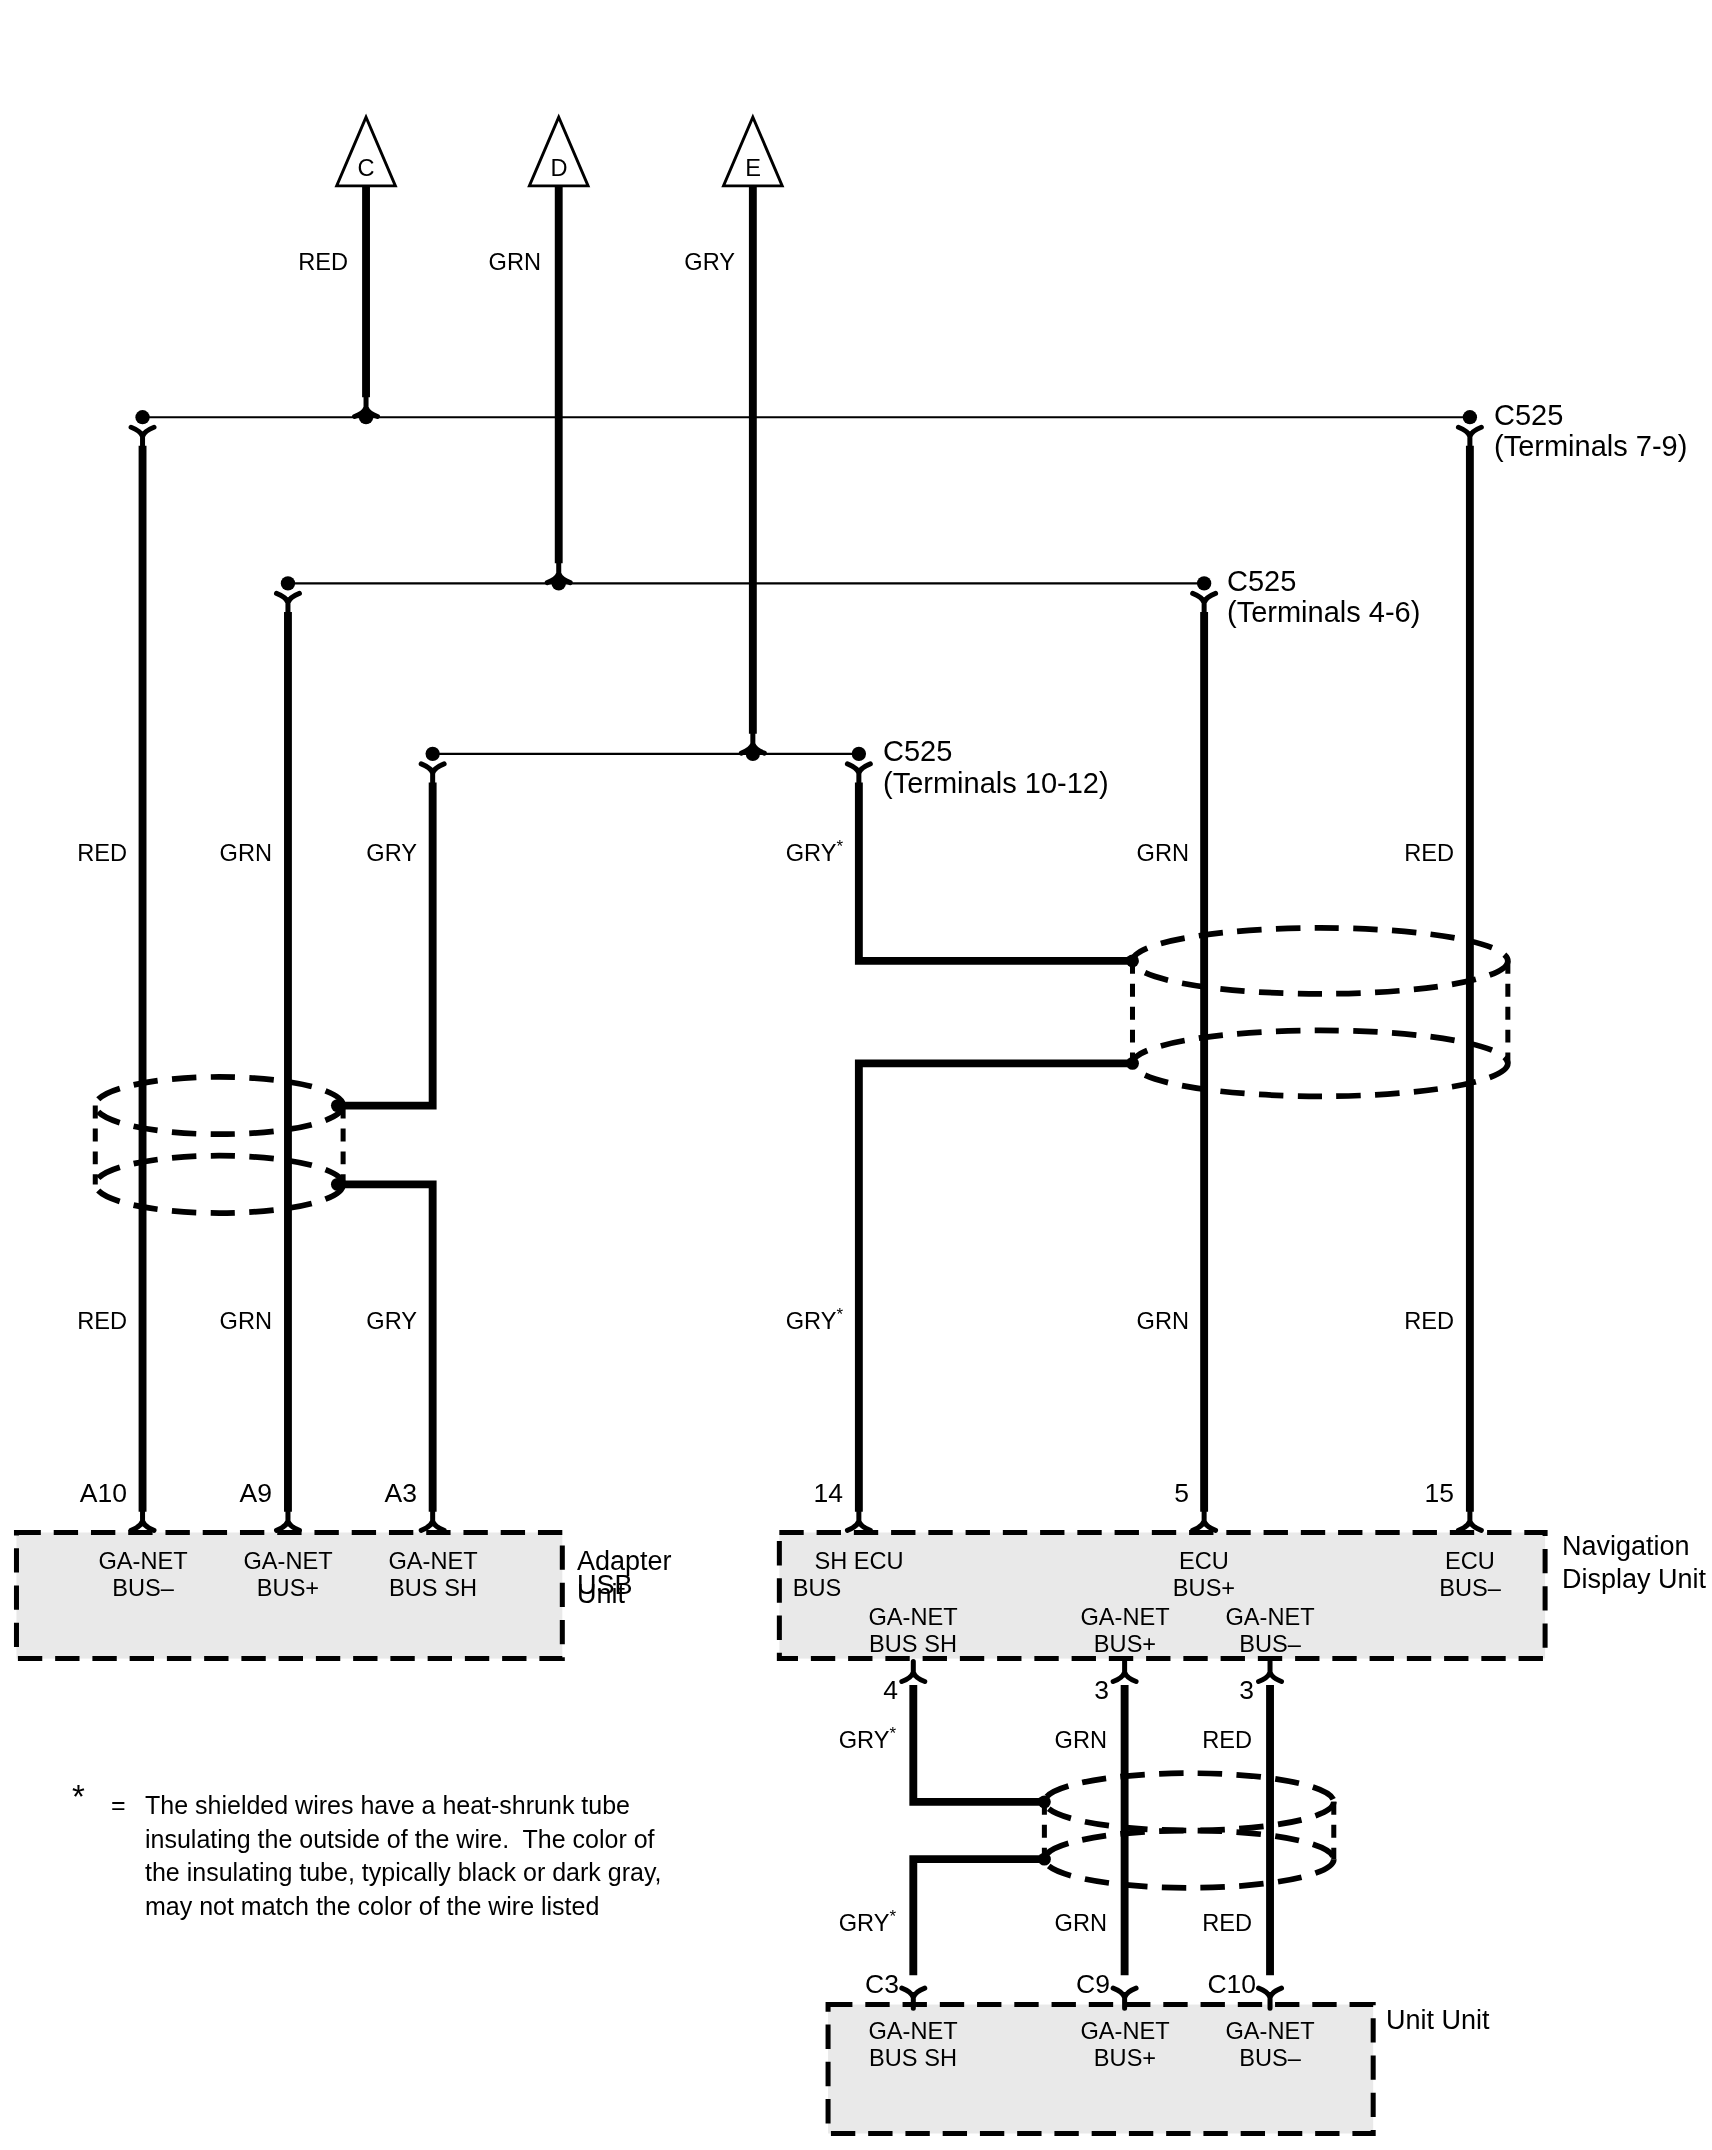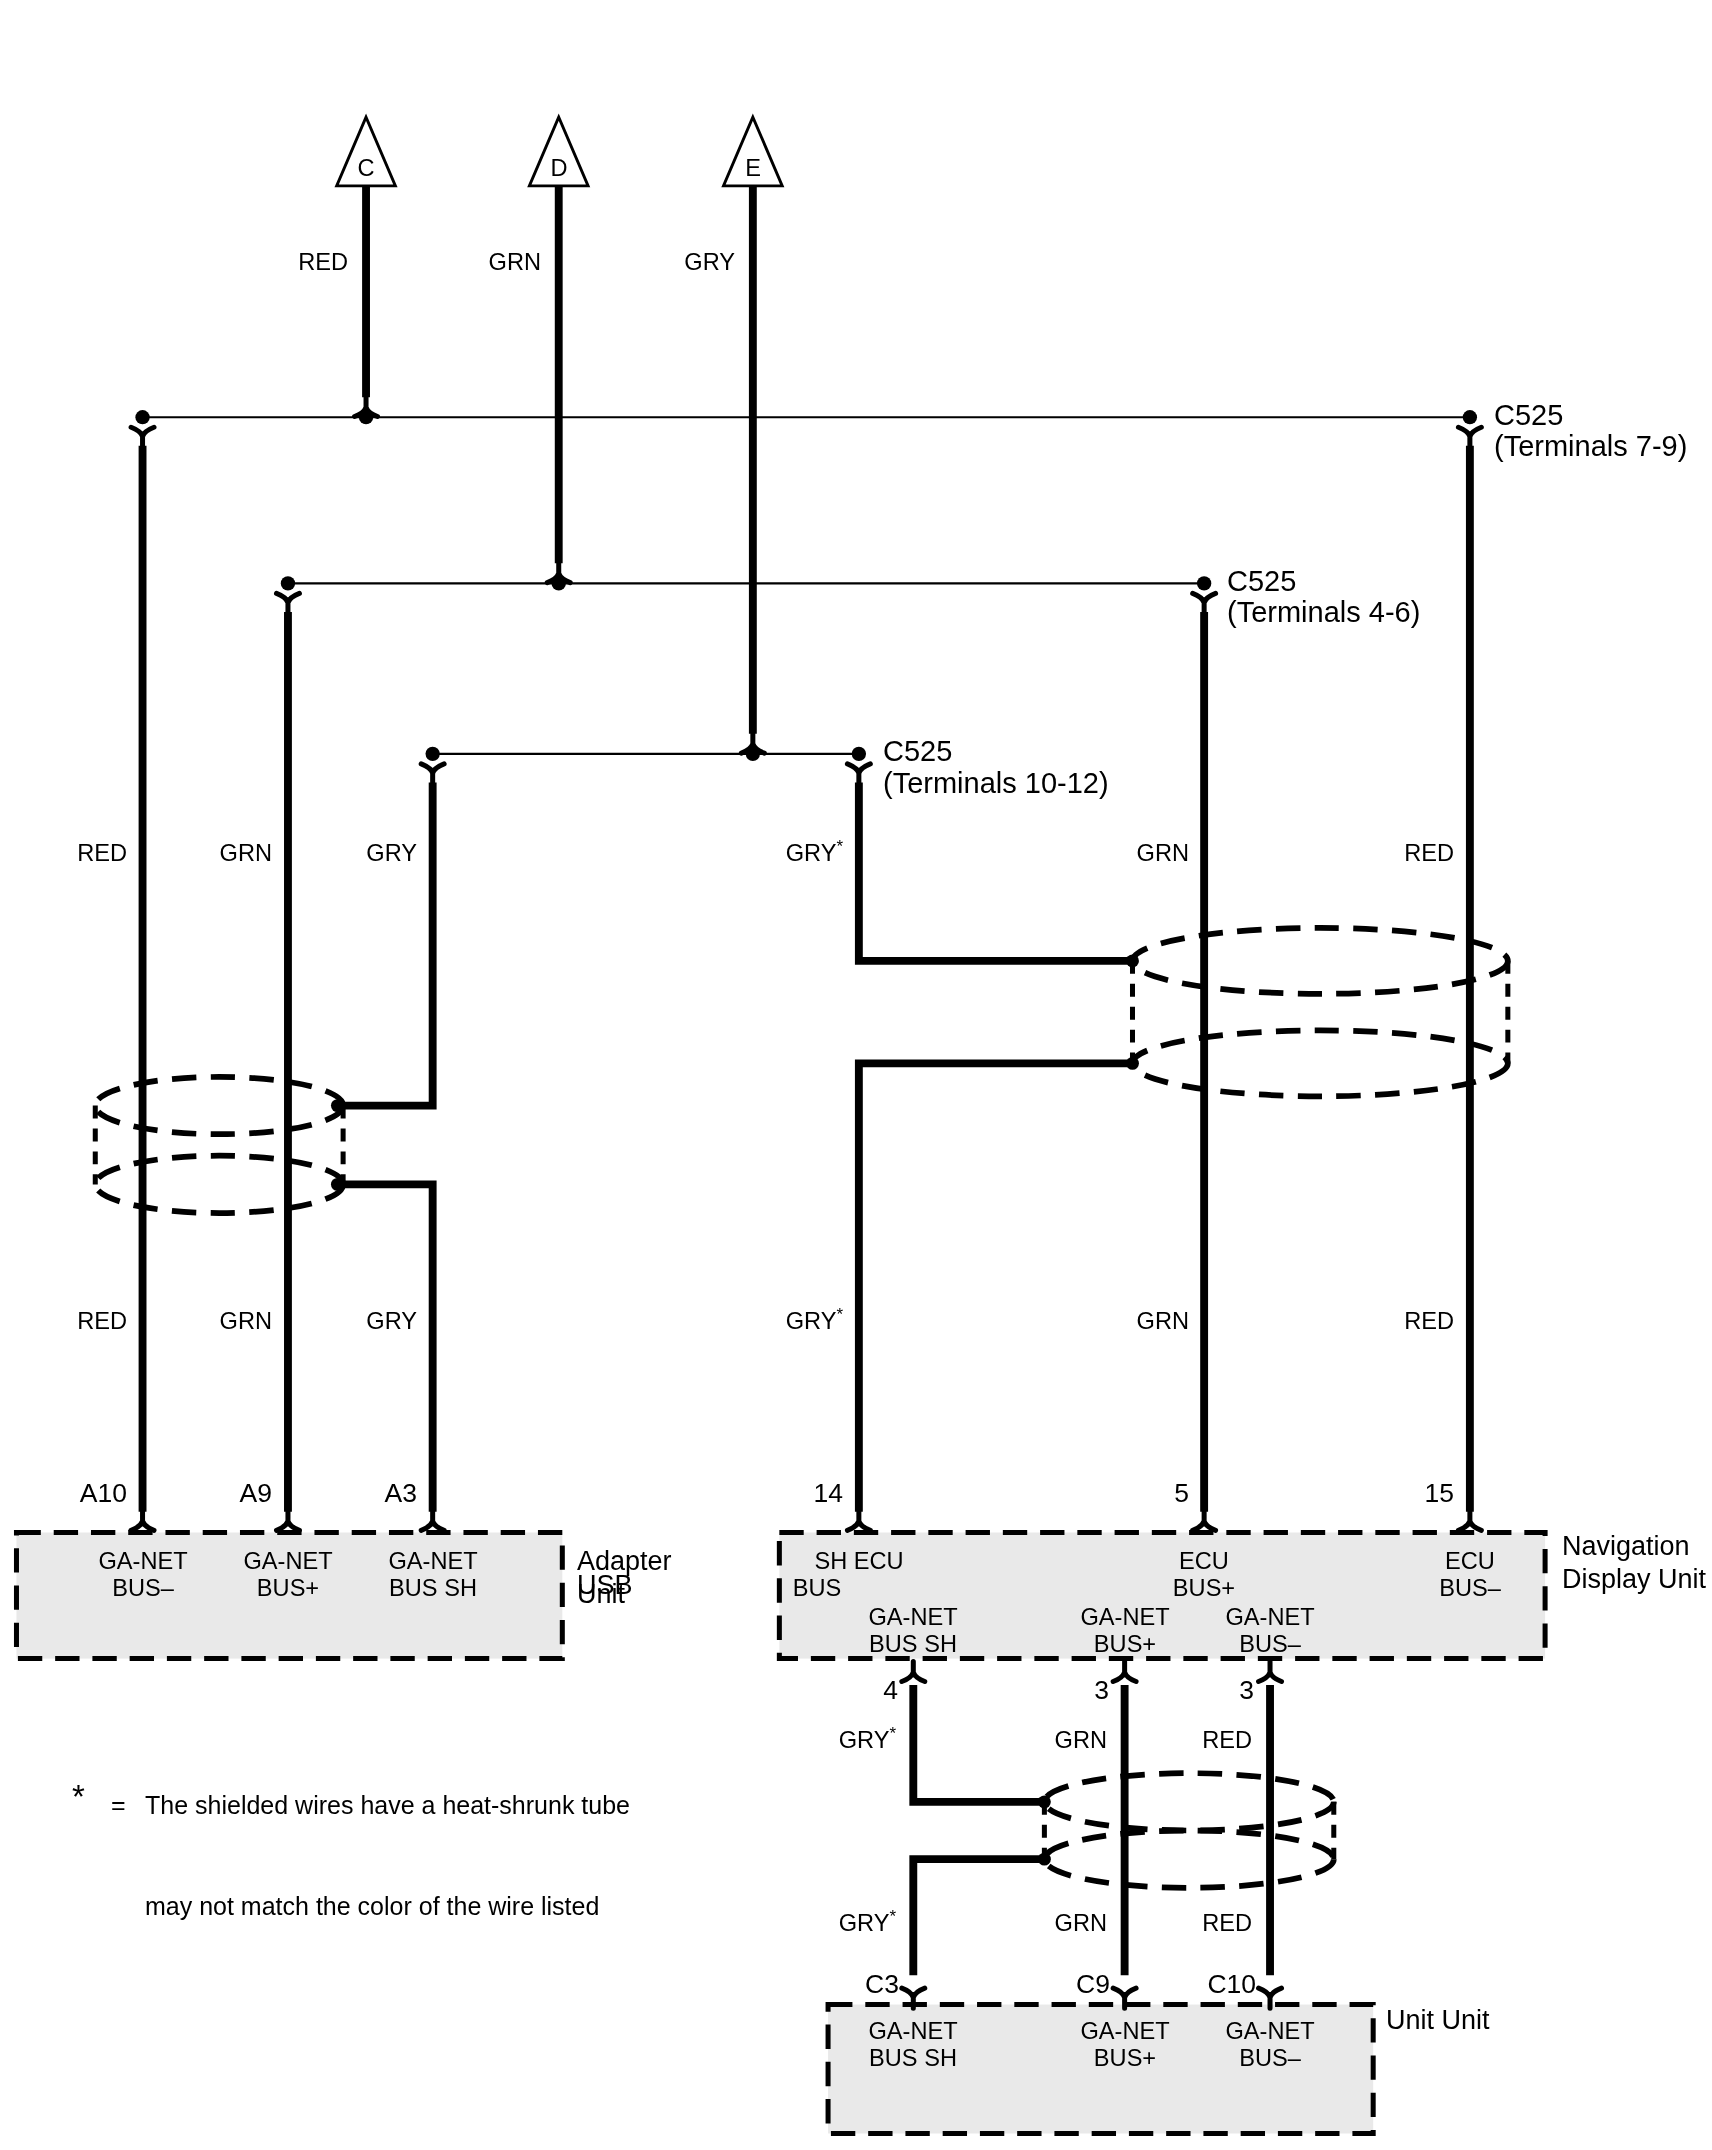--- a/index.html
+++ b/index.html
@@ -210,16 +210,18 @@
   <div class="lbl ctr" style="left:913px;top:2046px">BUS SH</div>
   <div class="lbl ctr" style="left:1125px;top:2019px">GA-NET</div>
   <div class="lbl ctr" style="left:1125px;top:2046px">BUS+</div>
   <div class="lbl ctr" style="left:1270px;top:2019px">GA-NET</div>
   <div class="lbl ctr" style="left:1270px;top:2046px">BUS–</div>
   <div class="lbl unit" style="left:1386px;top:2006px">Unit Unit</div>
 
   <div class="fn-star" style="left:72px;top:1778px">*</div>
   <div class="fn" style="left:111px;top:1791px">=</div>
   <div class="fn" style="left:145px;top:1791px">The shielded wires have a heat-shrunk tube</div>
+  <div class="fn" style="left:145px;top:1825px">insulating the outside of the wire.  The color of</div>
+  <div class="fn" style="left:145px;top:1858px">the insulating tube, typically black or dark gray,</div>
   <div class="fn" style="left:145px;top:1892px">may not match the color of the wire listed</div>
 
 </div>
 
 
 </body></html>

